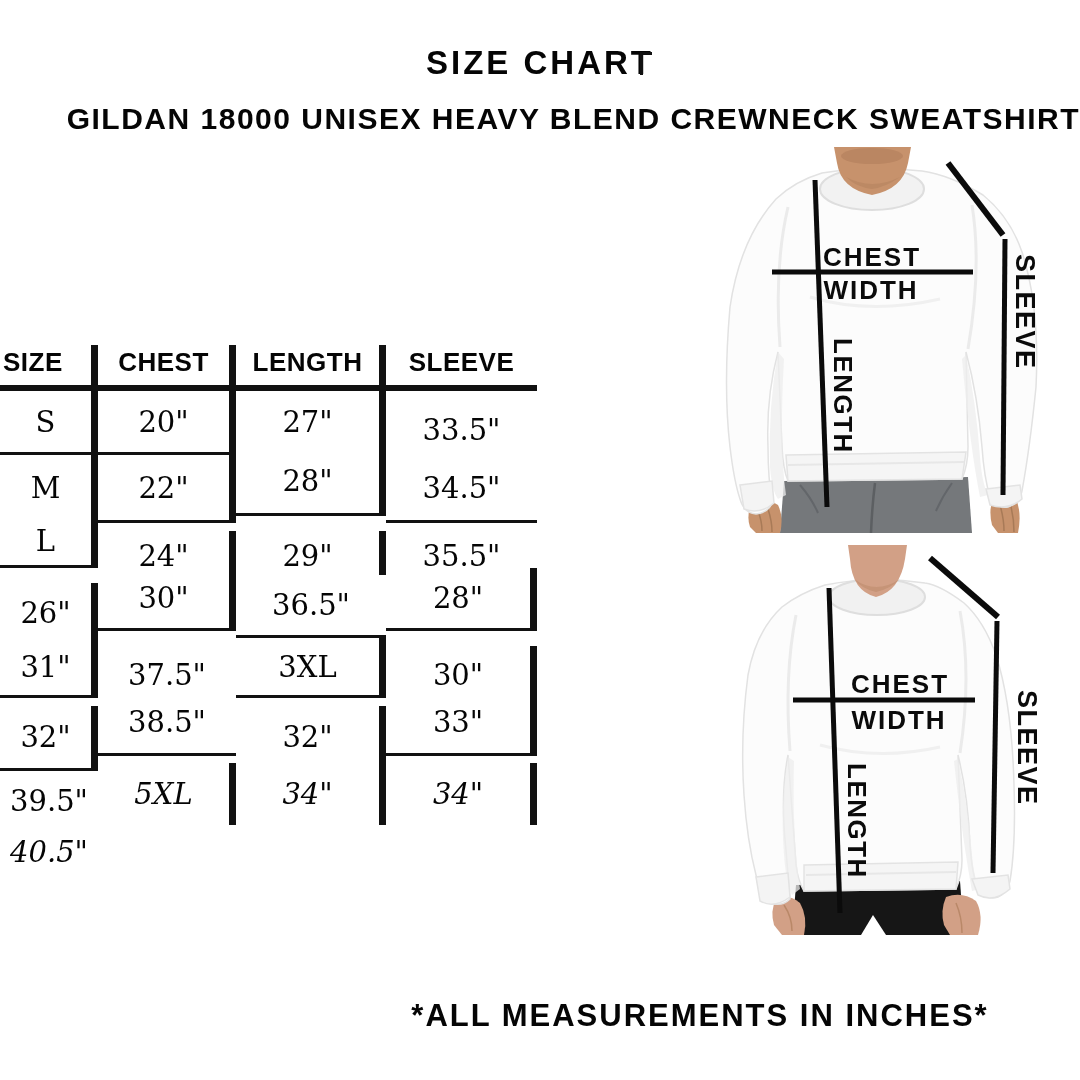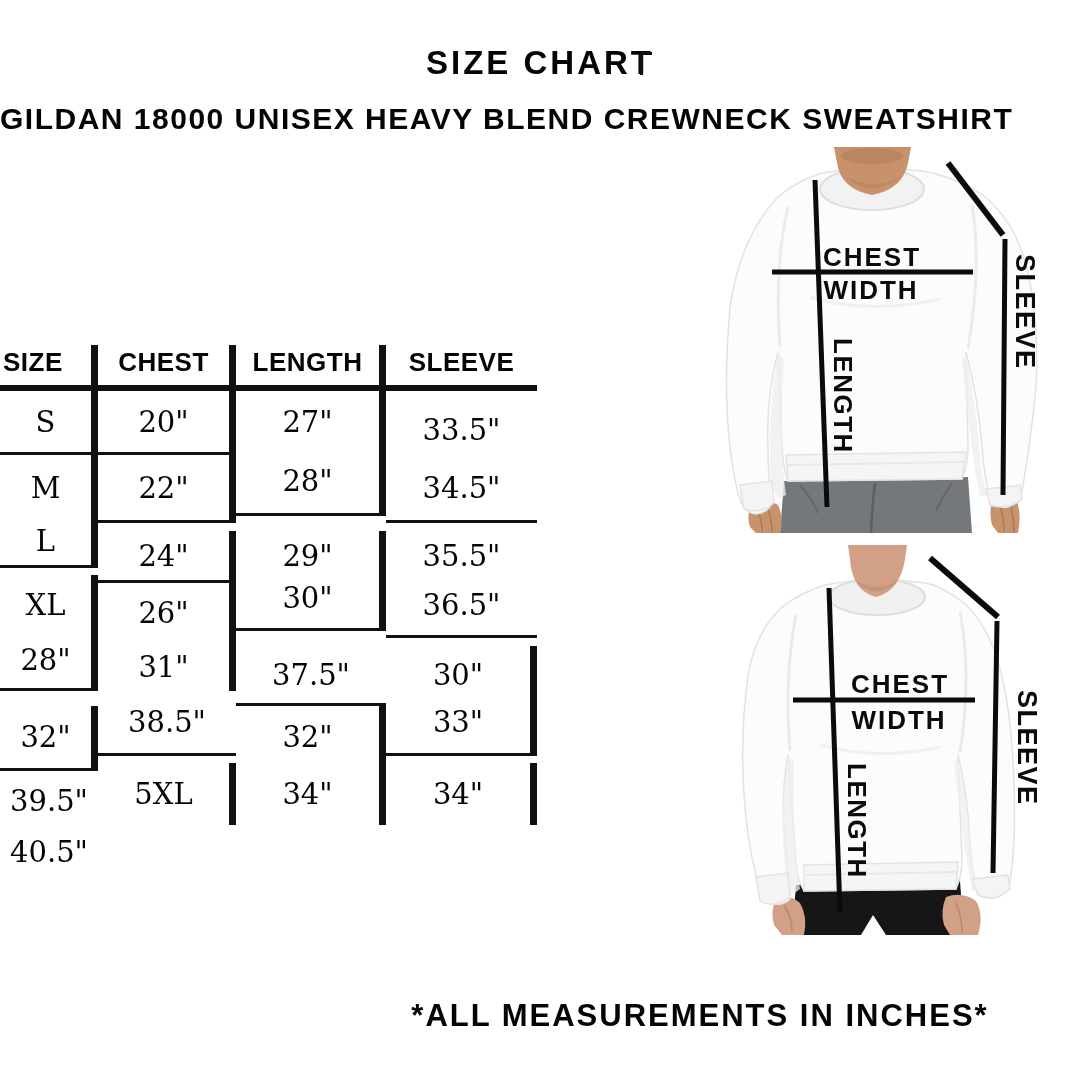--- a/index.html
+++ b/index.html
@@ -2,39 +2,39 @@
 <html><head>
 <meta charset="utf-8">
 <style>
   html,body{margin:0;padding:0;background:#fff;}
   .canvas{position:relative;width:1080px;height:1040px;background:#ffffff;overflow:hidden;
           font-family:"Liberation Sans",sans-serif;color:#050505;}
 
   
   .title{position:absolute;left:0;top:44px;width:1080px;text-align:center;
          font-size:33px;font-weight:900;letter-spacing:3px;}
-  .subtitle{position:absolute;left:0;top:102px;width:1080px;text-align:left;
+  .subtitle{position:absolute;left:0;top:102px;width:1080px;text-align:right;
             font-size:30px;font-weight:900;letter-spacing:1.5px;white-space:nowrap;}
   .footer-note{position:absolute;left:315px;top:998px;width:770px;text-align:center;
                font-size:31px;font-weight:900;letter-spacing:2px;}
   .stray-mark{position:absolute;left:640px;top:52px;width:9px;height:20px;
               border-left:3px solid #111;border-top:3px solid #111;}
 
   
   .size-table{position:absolute;left:0;top:345px;display:grid;
               grid-template-columns:98px 138px 150px 151px;
               grid-template-rows:46px 64px 68px 52px 63px 60px 65px 62px 68px;}
   .size-table>div{box-sizing:border-box;display:flex;align-items:center;justify-content:center;
                   position:relative;background:#fff;}
   .c1,.c2,.c3{border-right:7px solid #111;}
   .th{font-size:26px;font-weight:800;letter-spacing:.5px;border-bottom:6px solid #111;
       align-items:flex-end;padding-bottom:5px;}
   .th.c1{justify-content:flex-start;padding-left:3px;}
   .td{font-family:"DejaVu Serif",serif;font-size:29px;border-bottom:3px solid #111;}
-  .td.last{border-bottom:none;}
+  .td.last{border-bottom:none;font-style:italic;}
   .hi{top:-7px;} .lo{top:8px;}
 
   
   .photo{position:absolute;}
   .photo svg{display:block;}
 </style>
 </head>
 <body>
 
 <div class="canvas">
@@ -57,29 +57,29 @@
     <div class="td c1">M</div>
     <div class="td c2">22"</div>
     <div class="td c3 hi">28"</div>
     <div class="td c4">34.5"</div>
 
     <div class="td c1 hi">L</div>
     <div class="td c2 lo">24"</div>
     <div class="td c3 lo">29"</div>
     <div class="td c4 lo">35.5"</div>
 
-    <div class="td c1">XL</div>
     <div class="td c2 lo">26"</div>
     <div class="td c3 hi">30"</div>
     <div class="td c4">36.5"</div>
 
     <div class="td c2 hi">28"</div>
     <div class="td c3">31"</div>
     <div class="td c4 lo">37.5"</div>
 
+    <div class="td c1">3XL</div>
     <div class="td c2 lo">30"</div>
     <div class="td c3 lo">32"</div>
     <div class="td c4 hi">38.5"</div>
 
     <div class="td c2 lo">32"</div>
     <div class="td c3 hi">33"</div>
     <div class="td c4 lo">39.5"</div>
 
     <div class="td c1 last">5XL</div>
     <div class="td c2 last">34"</div>

